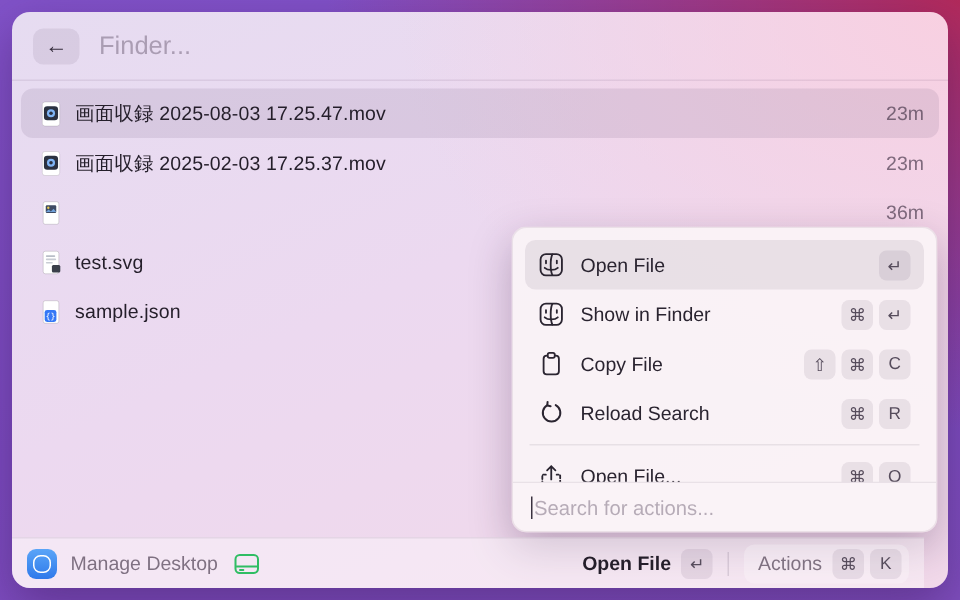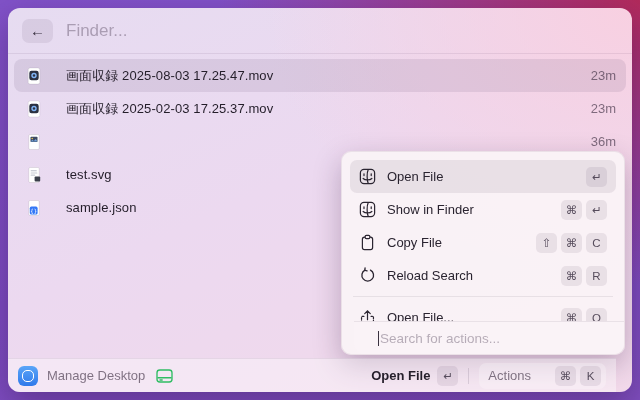--- a/index.html
+++ b/index.html
@@ -26,21 +26,21 @@
   .back-btn {
     width: 31px; height: 24px; border-radius: 7px;
     background: rgba(70,40,80,0.09); display: flex; align-items: center; justify-content: center;
     font-size: 15px; color: #352d3c; cursor: default;
   }
   .search-placeholder { font-size: 17px; color: rgba(70,55,80,0.38); }
   
   .file-list { padding: 5px 6px; }
   .file-row {
     height: 33px; border-radius: 8px; display: flex; align-items: center;
-    gap: 22px; padding: 0 10px;
+    gap: 6px; padding: 0 10px;
   }
   .file-row.selected { background: rgba(115,90,125,0.14); }
   .file-icon { width: 20px; height: 20px; display: flex; align-items: center; justify-content: center; flex: 0 0 auto; }
   .file-name { font-size: 13px; font-weight: 500; color: #241e2a; letter-spacing: .1px; }
   .file-time { margin-left: auto; font-size: 13px; color: rgba(55,40,60,0.62); }
   
   .action-menu {
     position: absolute; right: 7px; top: 143px; width: 284px; height: 204px;
     border-radius: 10px; background: rgba(250,243,247,0.94);
     border: 1px solid rgba(120,90,120,0.12);
@@ -60,41 +60,41 @@
     background: rgba(60,40,70,0.085); color: #564c5c;
     display: flex; align-items: center; justify-content: center;
     font-size: 11.5px;
   }
   .menu-divider { height: 1px; background: rgba(60,40,70,0.09); margin: 4px 3px; }
   .menu-search {
     position: absolute; left: 0; right: 0; bottom: 0; height: 33px;
     border-top: 1px solid rgba(60,40,70,0.09);
     background: rgba(250,243,247,0.97);
     border-radius: 0 0 10px 10px;
-    display: flex; align-items: center; padding: 0 24px; gap: 1px; margin-left: 12px;
+    display: flex; align-items: center; padding: 0 12px; gap: 1px;
   }
   .caret { width: 1px; height: 15px; background: #3a3240; }
   .menu-search-placeholder { font-size: 13.5px; color: rgba(70,55,80,0.38); }
   
   .footer {
     position: absolute; left: 0; right: 16px; bottom: 0; height: 34px;
     background: rgba(255,255,255,0.38); border-top: 1px solid rgba(90,60,100,0.10);
     display: flex; align-items: center; padding: 0 10px; gap: 9px;
   }
   .app-icon {
     width: 20px; height: 20px; border-radius: 6px; position: relative;
     background: linear-gradient(180deg,#5aa5f8,#2f79ea); flex: 0 0 auto;
   }
   .app-icon::after { content: ""; position: absolute; inset: 4px; border: 1.6px solid #fff; border-radius: 5px; }
   .footer-app-label { font-size: 13px; font-weight: 500; color: rgba(55,40,60,0.62); }
   .footer-right { margin-left: auto; display: flex; align-items: center; gap: 8px; }
   .footer-primary-label { font-size: 13px; font-weight: 600; color: #241e2a; }
   .footer-vdivider { width: 1px; height: 16px; background: rgba(60,40,70,0.14); margin: 0 2px; }
   .actions-group {
-    display: flex; align-items: center; gap: 24px; padding: 3px 5px 3px 9px;
+    display: flex; align-items: center; gap: 7px; padding: 3px 5px 3px 9px;
     border-radius: 7px; background: rgba(255,255,255,0.25);
   }
   .footer-actions-label { font-size: 13px; font-weight: 500; color: rgba(55,40,60,0.62); }
 </style>
 </head>
 <body>
 
 <div class="window">
 
   <div class="header">

